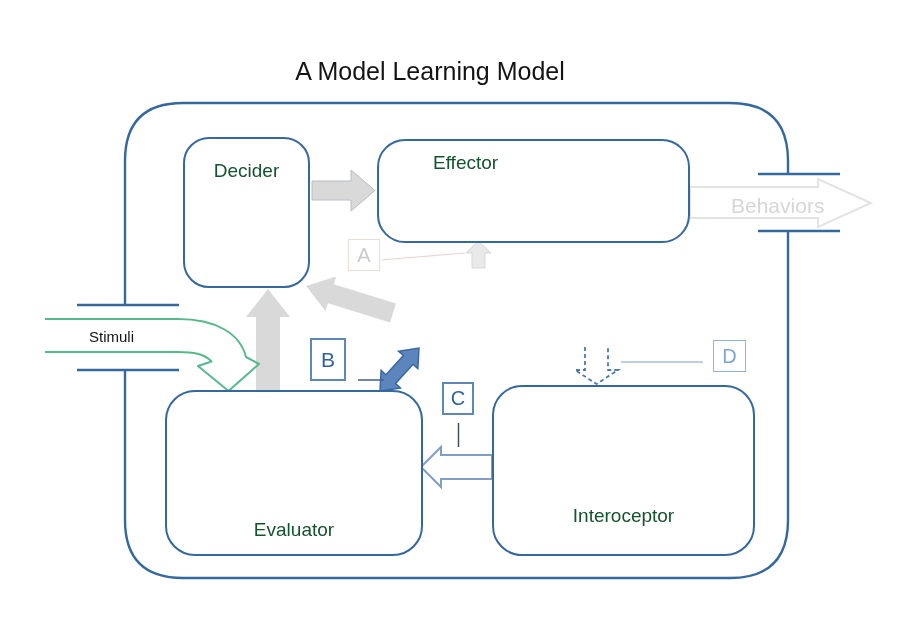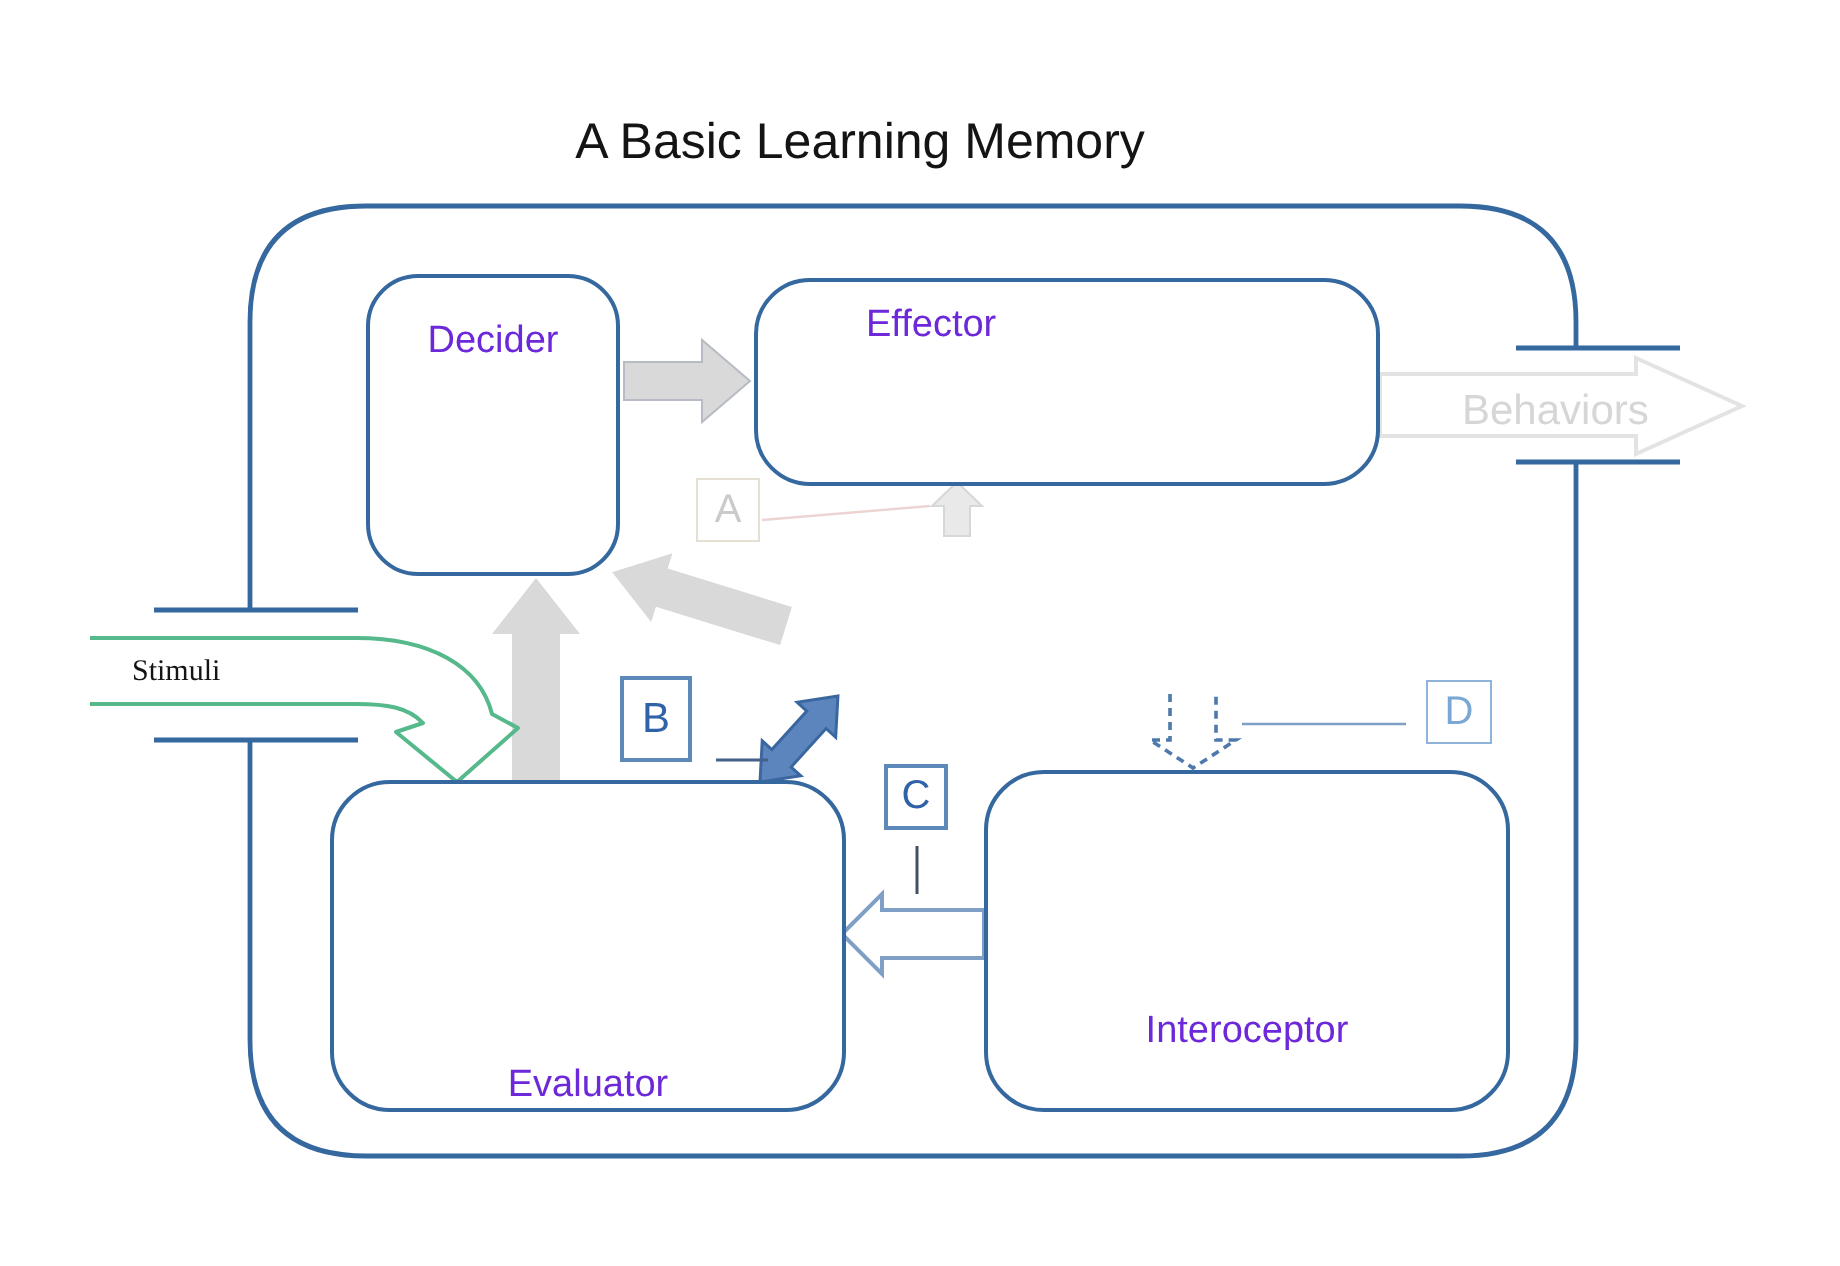--- a/index.html
+++ b/index.html
@@ -7,41 +7,41 @@
     position:relative;width:920px;height:633px;background:#ffffff;overflow:hidden;
     font-family:"Liberation Sans","DejaVu Sans",sans-serif;color:#141414;
   }
   .layer{position:absolute;left:0;top:0;z-index:1;}
   .title{
     position:absolute;left:130px;top:57px;width:600px;z-index:2;
     text-align:center;font-size:25px;color:#141414;
   }
   .box{
     position:absolute;z-index:2;box-sizing:border-box;background:#ffffff;
-    border:2px solid #35689f;font-size:19px;color:#6d28d9;display:flex;
+    border:2px solid #35689f;font-size:19px;color:#14532d;display:flex;
   }
   .box-decider{left:183px;top:137px;width:127px;height:151px;border-radius:26px;
     justify-content:center;align-items:flex-start;padding-top:21px;}
   .box-effector{left:377px;top:139px;width:313px;height:104px;border-radius:28px;
     justify-content:flex-start;align-items:flex-start;padding:11px 0 0 54px;}
   .box-learner{left:379px;top:267px;width:311px;height:80px;border-radius:28px;
     justify-content:center;align-items:flex-start;padding:5px 32px 0 0;}
   .box-evaluator{left:165px;top:390px;width:258px;height:166px;border-radius:30px;
-    justify-content:center;align-items:flex-end;}
+    justify-content:center;align-items:flex-end;padding-bottom:13px;}
   .box-interoceptor{left:492px;top:385px;width:263px;height:171px;border-radius:30px;
     justify-content:center;align-items:flex-end;padding-bottom:27px;}
   .tag{
     position:absolute;z-index:3;box-sizing:border-box;background:#fff;
     display:flex;align-items:center;justify-content:center;font-size:20px;
   }
   .tag-a{left:348px;top:239px;width:32px;height:32px;border:1px solid #e5e0d3;color:#cbcbcb;}
   .tag-b{left:310px;top:338px;width:36px;height:43px;border:2px solid #5d88ba;color:#2f62a7;font-size:21px;}
   .tag-c{left:442px;top:382px;width:32px;height:33px;border:2px solid #5d88ba;color:#2f62a7;}
   .tag-d{left:713px;top:340px;width:33px;height:32px;border:1px solid #8fb3d9;color:#7ba7d4;}
-  .stimuli-label{position:absolute;left:66px;top:328px;z-index:2;font-size:15px;color:#141414;font-family:Liberation Serif, serif;}
+  .stimuli-label{position:absolute;left:89px;top:328px;z-index:2;font-size:15px;color:#141414;}
   .behaviors-label{position:absolute;left:731px;top:194px;z-index:2;font-size:21px;color:#d6d6d6;}
 </style>
 </head>
 <body>
 
 <div class="stage">
 
   <svg class="layer" width="920" height="633" viewBox="0 0 920 633">
 
     <path d="M 125 305 V 161 Q 125 103 183 103 H 730 Q 788 103 788 161 V 174
@@ -70,21 +70,21 @@
     <path d="M 45 319 H 178 C 215 319 240 333 246 357 L 259 364 L 228.5 391 L 198 366 L 211.5 361.5 C 204 353.5 193 352 178 352 H 45" fill="none" stroke="#56b98c" stroke-width="2" stroke-linejoin="round"></path>
 
     <polygon points="690,187 818,187 818,179 871,203 818,227 818,218 690,218" fill="#ffffff" stroke="#e3e3e3" stroke-width="2"></polygon>
 
     <path d="M 381 260 L 465 253" stroke="#ecd4d2" stroke-width="1.2" fill="none"></path>
     <path d="M 358 380 H 384" stroke="#44618c" stroke-width="1.5" fill="none"></path>
     <path d="M 458.5 423 V 447" stroke="#44505e" stroke-width="1.5" fill="none"></path>
     <path d="M 621 362 H 703" stroke="#7f9fc6" stroke-width="1.2" fill="none"></path>
   </svg>
 
-  <div class="title">A Basic Learning Memory</div>
+  <div class="title">A Model Learning Model</div>
 
   <div class="box box-decider">
     <span>Decider</span>
   </div>
   <div class="box box-effector">
     <span>Effector</span>
   </div>
   <div class="box box-evaluator">
     <span>Evaluator</span>
   </div>

